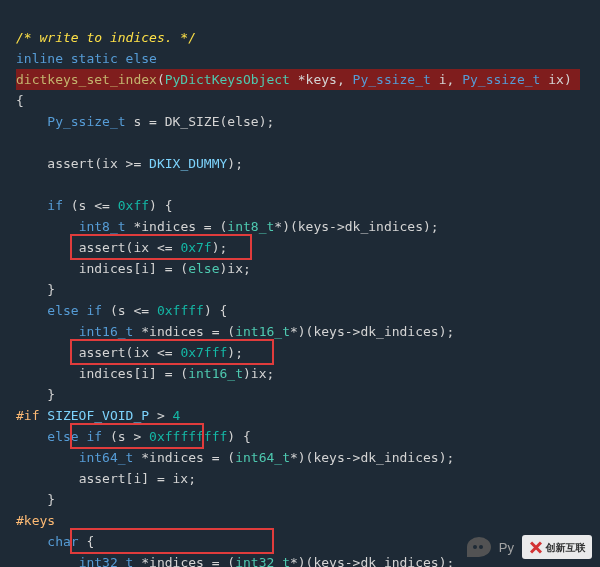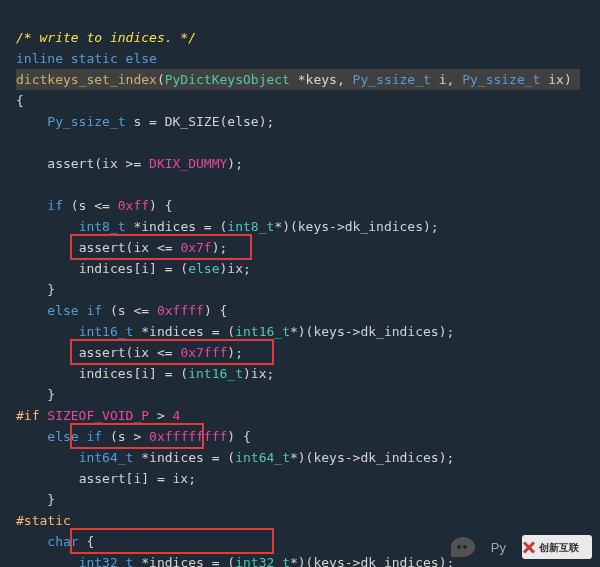--- a/index.html
+++ b/index.html
@@ -18,37 +18,37 @@
   .code-area {
     padding: 6px 0 0 16px;
     white-space: pre;
     position: relative;
   }
   .comment { color: #fde047; font-style: italic; }
   .kw-blue { color: #569cd6; } 
   .type-green { color: #4ec9b0; } 
   .func-yellow { color: #c3b46e; } 
   .ident { color: #d4d4d4; }
-  .macro { color: #ec4899; } 
-  .num { color: #ec4899; }
+  .macro { color: #7dd3fc; } 
+  .num { color: #14b8a6; }
   .preproc { color: #fdba74; } 
-  .hl-line { background: #404040; display: inline-block; padding-right: 8px; }
+  .hl-line { background: #7f1d1d; display: inline-block; padding-right: 8px; }
   .red-box {
     position: absolute;
     border: 2px solid #e03c3c;
     background: transparent;
     pointer-events: none;
   }
   .watermark {
     position: absolute;
     right: 8px;
     bottom: 8px;
     display: flex;
     align-items: center;
-    gap: 16px;
+    gap: 8px;
     opacity: 0.95;
   }
   .wm-bubble {
     width: 24px; height: 20px;
     border-radius: 50% 50% 50% 0;
     background: #555;
     position: relative;
   }
   .wm-bubble::after {
     content: "";
@@ -64,20 +64,21 @@
     font-size: 13px;
     font-family: sans-serif;
   }
   .wm-logo {
     width: 70px;
     height: 24px;
     background: #f5f5f5;
     border-radius: 3px;
     display: flex;
     align-items: center;
+    justify-content: center;
     font-size: 10px;
     font-family: sans-serif;
     color: #333;
     font-weight: bold;
   }
   .x-shape {
     width: 14px; height: 14px;
     position: relative;
     margin-right: 3px;
   }
@@ -111,21 +112,21 @@
 <span>    </span><span class="kw-blue">else if </span><span class="ident">(s &lt;= </span><span class="num">0xffff</span><span class="ident">) {</span>
 <span>        </span><span class="kw-blue">int16_t </span><span class="ident">*indices = (</span><span class="type-green">int16_t</span><span class="ident">*)(keys-&gt;dk_indices);</span>
 <span>        </span><span class="ident">assert</span><span class="ident">(ix &lt;= </span><span class="num">0x7fff</span><span class="ident">);</span>
 <span>        </span><span class="ident">indices[i] = (</span><span class="type-green">int16_t</span><span class="ident">)ix;</span>
 <span>    </span><span class="ident">}</span>
 <span class="preproc">#if </span><span class="macro">SIZEOF_VOID_P</span><span class="ident"> &gt; </span><span class="num">4</span>
 <span>    </span><span class="kw-blue">else if </span><span class="ident">(s &gt; </span><span class="num">0xffffffff</span><span class="ident">) {</span>
 <span>        </span><span class="kw-blue">int64_t </span><span class="ident">*indices = (</span><span class="type-green">int64_t</span><span class="ident">*)(keys-&gt;dk_indices);</span>
 <span>        </span><span class="ident">assert[i] = ix;</span>
 <span>    </span><span class="ident">}</span>
-<span class="preproc">#static</span>
+<span class="preproc">#keys</span>
 <span>    </span><span class="kw-blue">char </span><span class="ident">{</span>
 <span>        </span><span class="kw-blue">int32_t </span><span class="ident">*indices = (</span><span class="type-green">int32_t</span><span class="ident">*)(keys-&gt;dk_indices);</span>
 
 
 
 
 </div>
 
 <div class="red-box" style="left:70px;  top:234px; width:178px; height:22px;"></div>
 <div class="red-box" style="left:70px;  top:339px; width:200px; height:22px;"></div>

